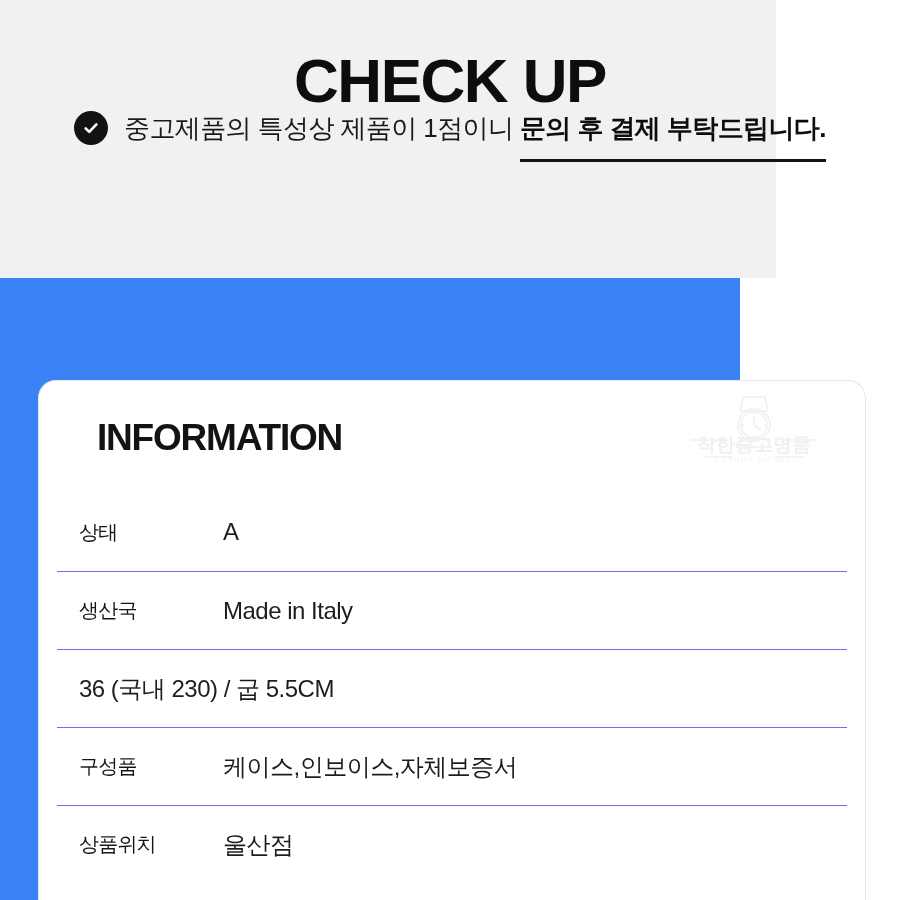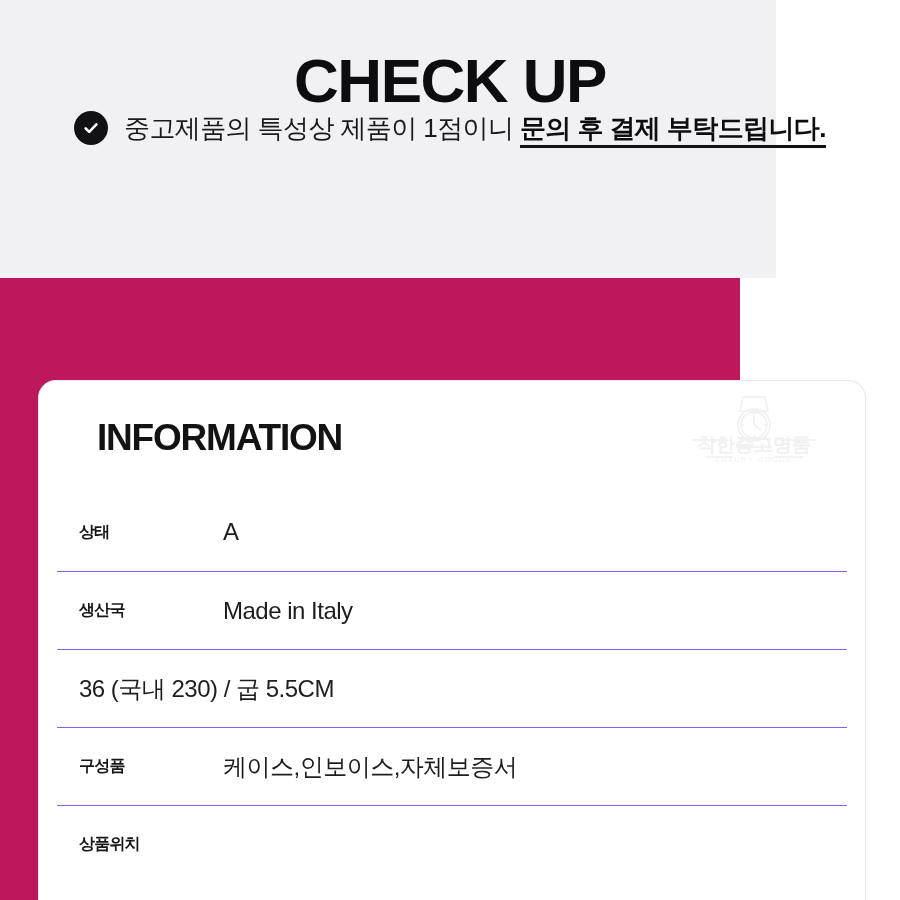--- a/index.html
+++ b/index.html
@@ -72,29 +72,29 @@
     line-height: 36px;
     color: #1a1a1c;
     font-weight: 500;
     letter-spacing: -0.6px;
     white-space: nowrap;
   }
   .bullet-text .strong {
     font-weight: 700;
     color: #0d0d0f;
     border-bottom: 3px solid #121214;
-    padding-bottom: 2px;
+    padding-bottom: 16px;
   }
 
   
   .info-wrap {
     position: relative;
     width: 740px;
     height: 622px;
-    background: #be185d;
+    background: #3b82f6;
   }
 
   .info-card {
     position: absolute;
     left: 38px;
     top: 102px;
     width: 828px;
     height: 560px;
     box-sizing: border-box;
     background: #ffffff;
@@ -141,22 +141,22 @@
     height: 78px;
     border-top: 1px solid #8b5cf6;
     padding: 0 22px;
     box-sizing: border-box;
   }
   .info-row:first-child {
     border-top: none;
   }
   .row-label {
     flex: 0 0 144px;
-    font-size: 16px;
-    font-weight: 700;
+    font-size: 20px;
+    font-weight: 400;
     color: #16161a;
     letter-spacing: -0.8px;
   }
   .row-value {
     flex: 1 1 auto;
     font-size: 24px;
     font-weight: 400;
     color: #1d1d20;
     letter-spacing: -0.5px;
   }
@@ -230,17 +230,18 @@
         <div class="row-value">36 (국내 230) / 굽 5.5CM</div>
       </div>
 
       <div class="info-row">
         <div class="row-label">구성품</div>
         <div class="row-value">케이스,인보이스,자체보증서</div>
       </div>
 
       <div class="info-row">
         <div class="row-label">상품위치</div>
+        <div class="row-value">울산점</div>
       </div>
 
     </div>
   </div>
 </section>
 
 </body></html>

